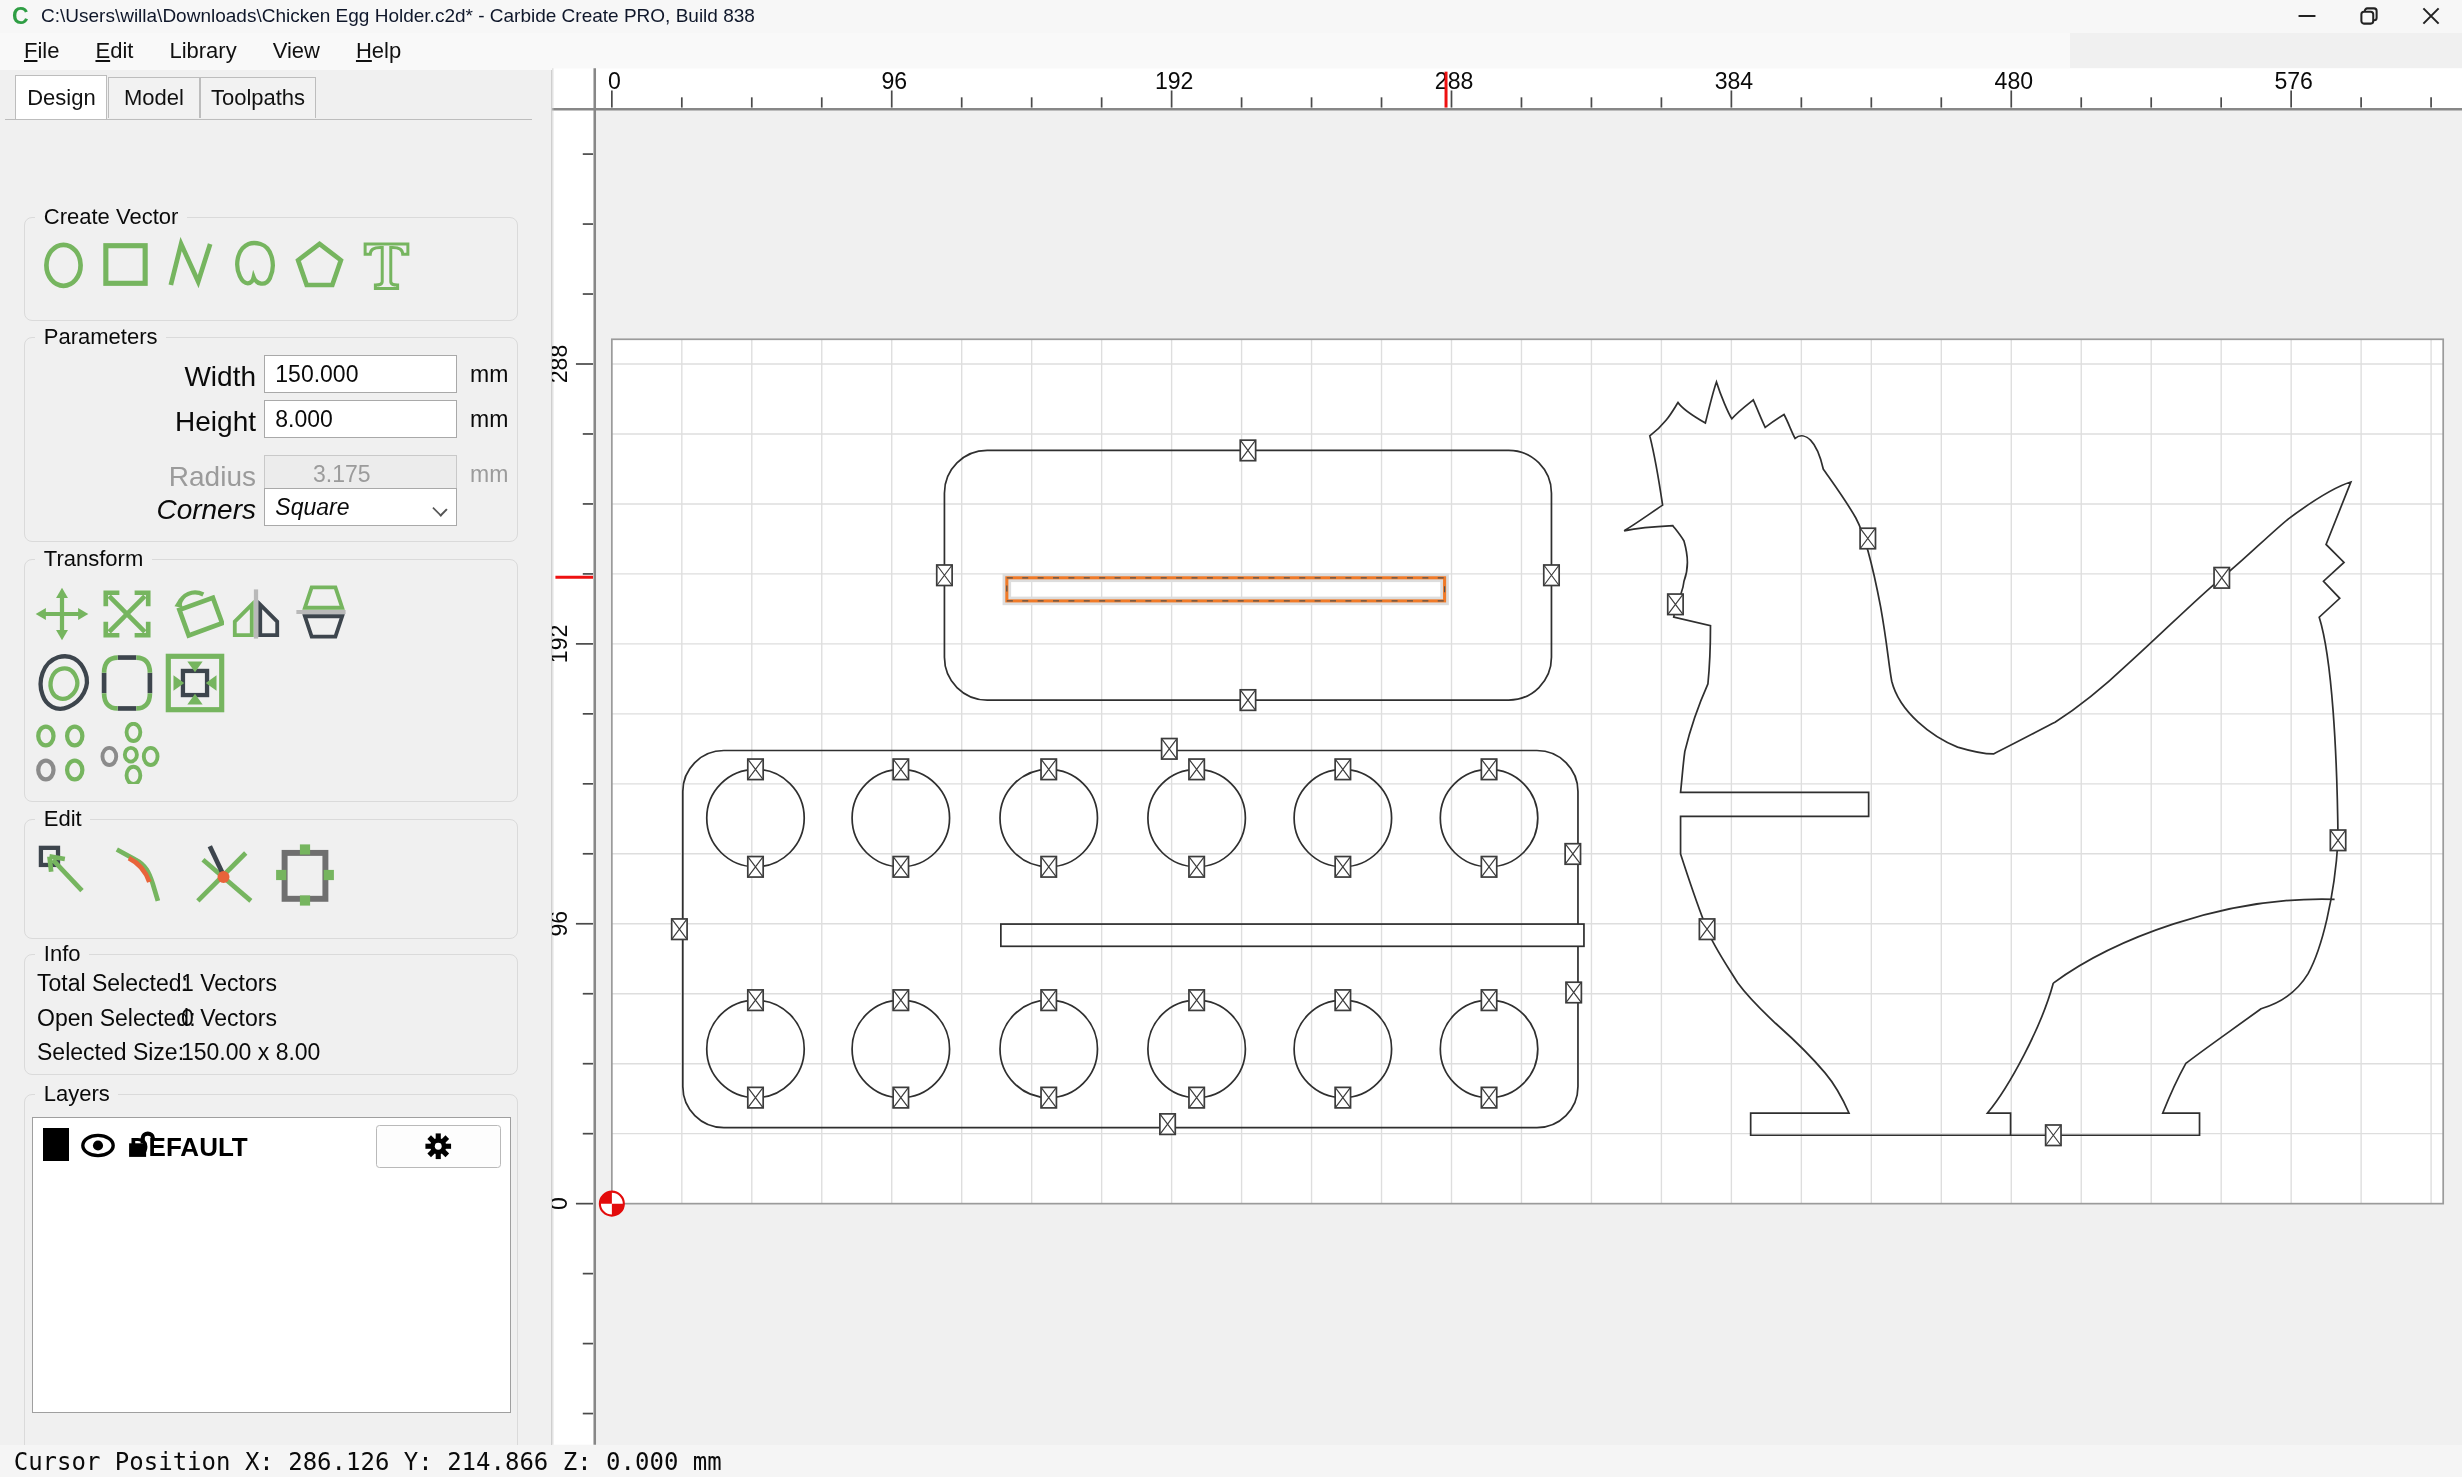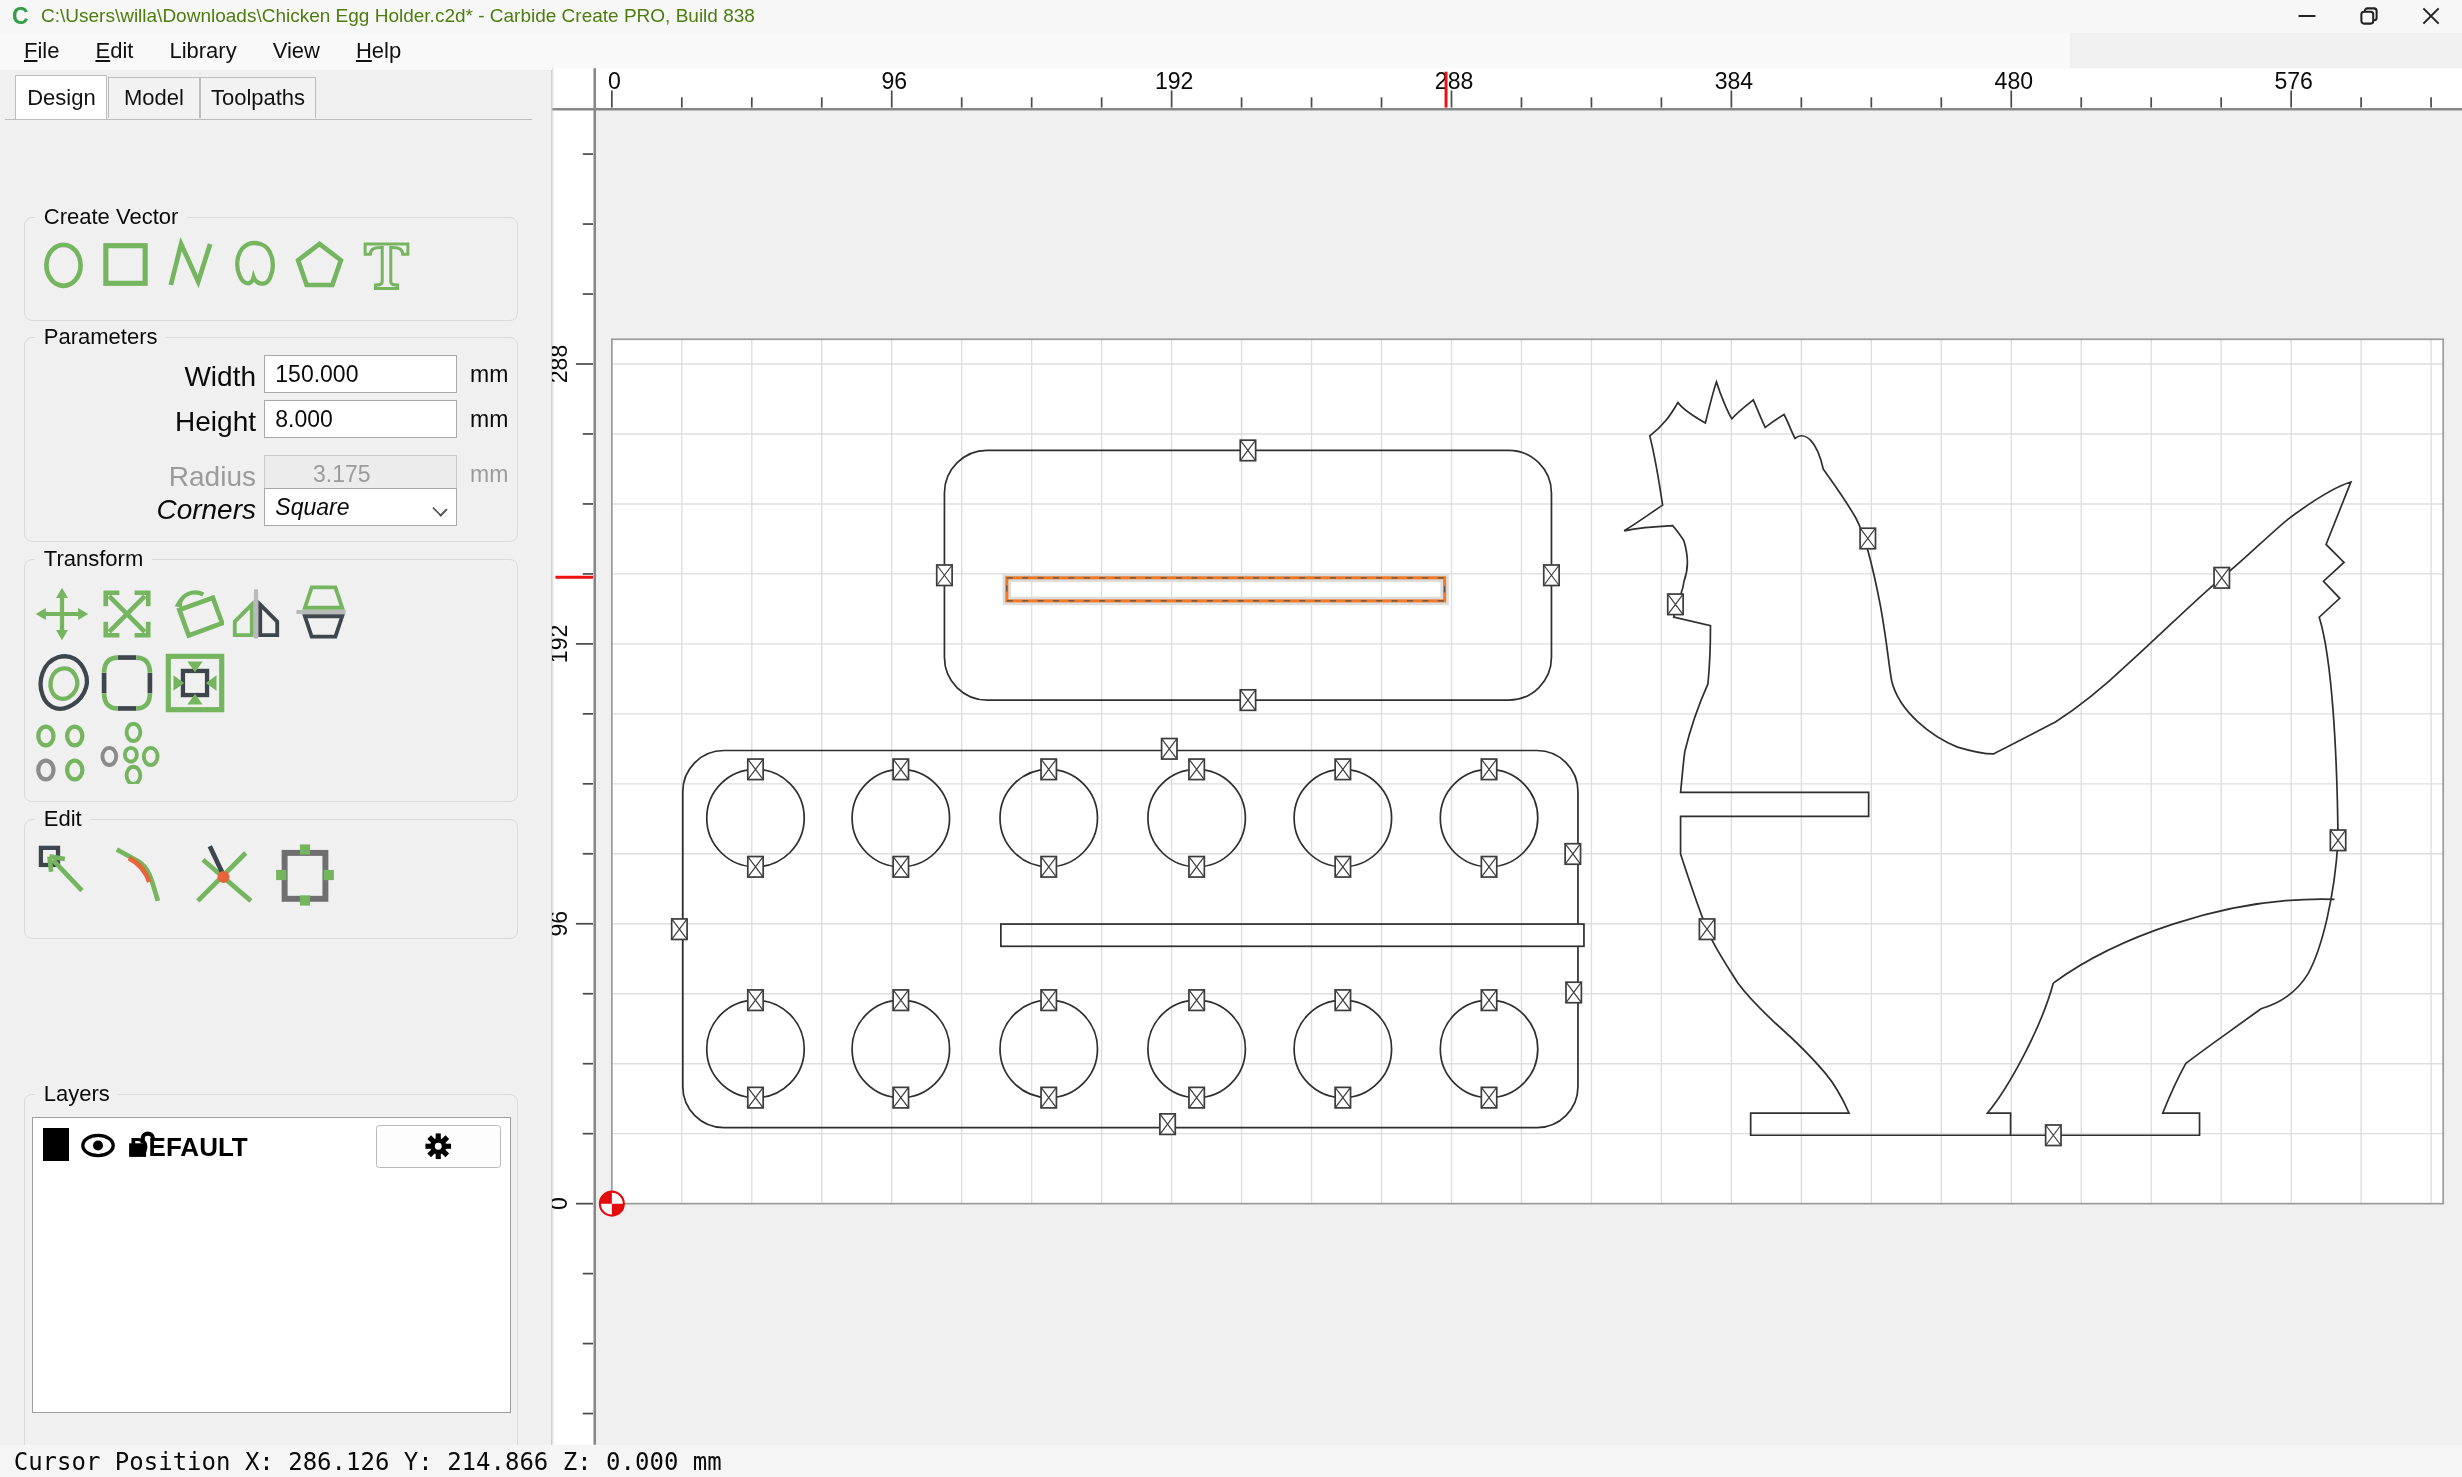--- a/index.html
+++ b/index.html
@@ -3,21 +3,21 @@
 <meta charset="utf-8">
 <style>
   * { margin:0; padding:0; box-sizing:border-box; }
   html,body { width:2462px; height:1477px; overflow:hidden; background:#f0f0f0;
     font-family:"Liberation Sans", sans-serif; }
 
   
   #titlebar { position:absolute; left:0; top:0; width:2462px; height:32.5px;
     background:#f7f7f7; display:flex; align-items:center; }
   #app-logo { font-weight:bold; font-size:23px; color:#2f9e44; margin-left:12px; width:29px; }
-  #title-text { font-size:19px; color:#4d7c0f; }
+  #title-text { font-size:19px; color:#0f172a; }
   #win-buttons { position:absolute; right:0; top:0; height:32.5px; display:flex; }
   .win-btn { width:62px; height:32.5px; display:flex; align-items:center; justify-content:center; }
   #menubar { position:absolute; left:0; top:32.5px; width:2070px; height:38px;
     background:#f9f9f9; border-bottom:0.9px solid #dadada; display:flex; align-items:center; }
   .menu-item { font-size:22px; color:#111; padding:3.4px 12px; margin-left:12px; }
 
   
   #sidebar { position:absolute; left:0; top:70px; width:552px; height:1375px;
     background:#f0f0f0; border-right:0.9px solid #cfcfcf; }
   .tab { position:absolute; top:6.8px; height:41px; font-size:22px; color:#111;
@@ -289,20 +289,35 @@
       <svg width="68" height="68" viewBox="0 0 80 80" fill="none">
         <rect x="16" y="14" width="48" height="54" stroke="#6f6f6f" stroke-width="7"></rect>
         <rect x="34" y="4" width="12" height="12" fill="#76b55f"></rect>
           <rect x="34" y="64" width="12" height="12" fill="#76b55f"></rect>
         <rect x="6" y="34" width="12" height="12" fill="#76b55f"></rect>
           <rect x="62" y="34" width="12" height="12" fill="#76b55f"></rect>
       </svg>
     </button>
   </div>
 
+  <div class="groupbox" style="top:884px; height:121px;">
+    <span class="groupbox-label">Info</span>
+    <div class="info-row" style="top:15.4px;">
+      <span>Total Selected:</span>
+      <span class="val">1 Vectors</span>
+    </div>
+    <div class="info-row" style="top:50px;">
+      <span>Open Selected:</span>
+      <span class="val">0 Vectors</span>
+    </div>
+    <div class="info-row" style="top:84px;">
+      <span>Selected Size:</span>
+      <span class="val">150.00 x 8.00</span>
+    </div>
+  </div>
 
   <div class="groupbox" style="top:1024px; height:409px;">
     <span class="groupbox-label">Layers</span>
     <div id="layers-list">
       <div id="layer-row">
         <div id="layer-swatch"></div>
         <svg style="position:absolute;left:46px;top:13.7px;" width="38" height="27" viewBox="0 0 44 32">
           <ellipse cx="22" cy="16" rx="18" ry="12" fill="none" stroke="#000" stroke-width="4"></ellipse>
           <circle cx="22" cy="16" r="6" fill="#000"></circle>
         </svg>

